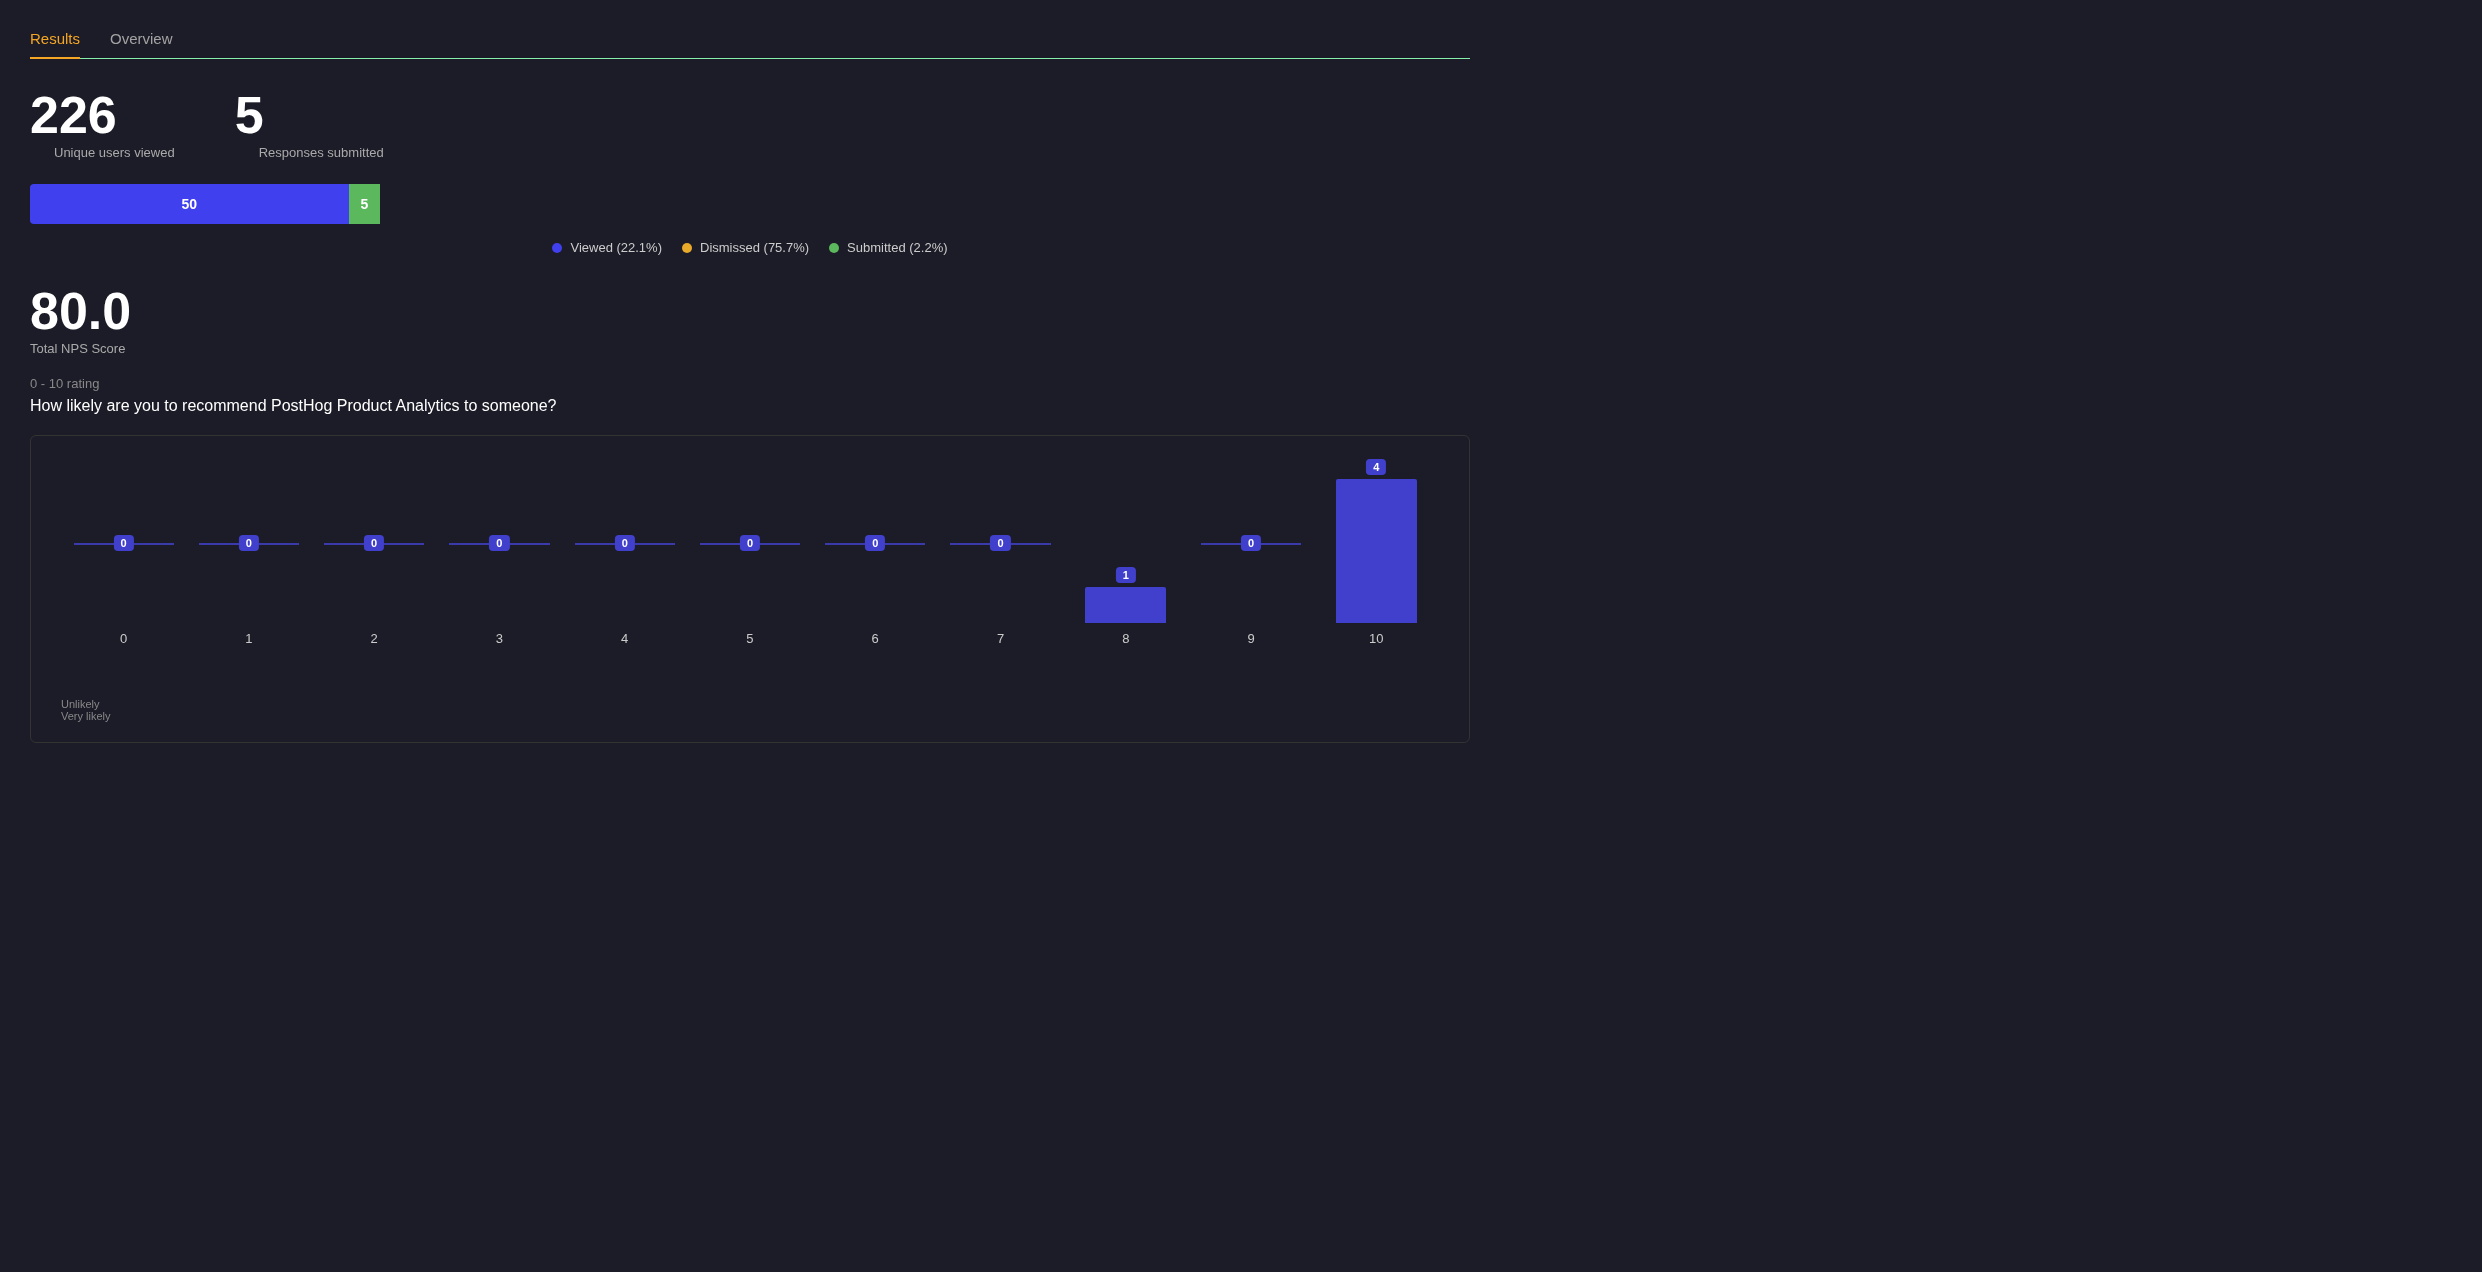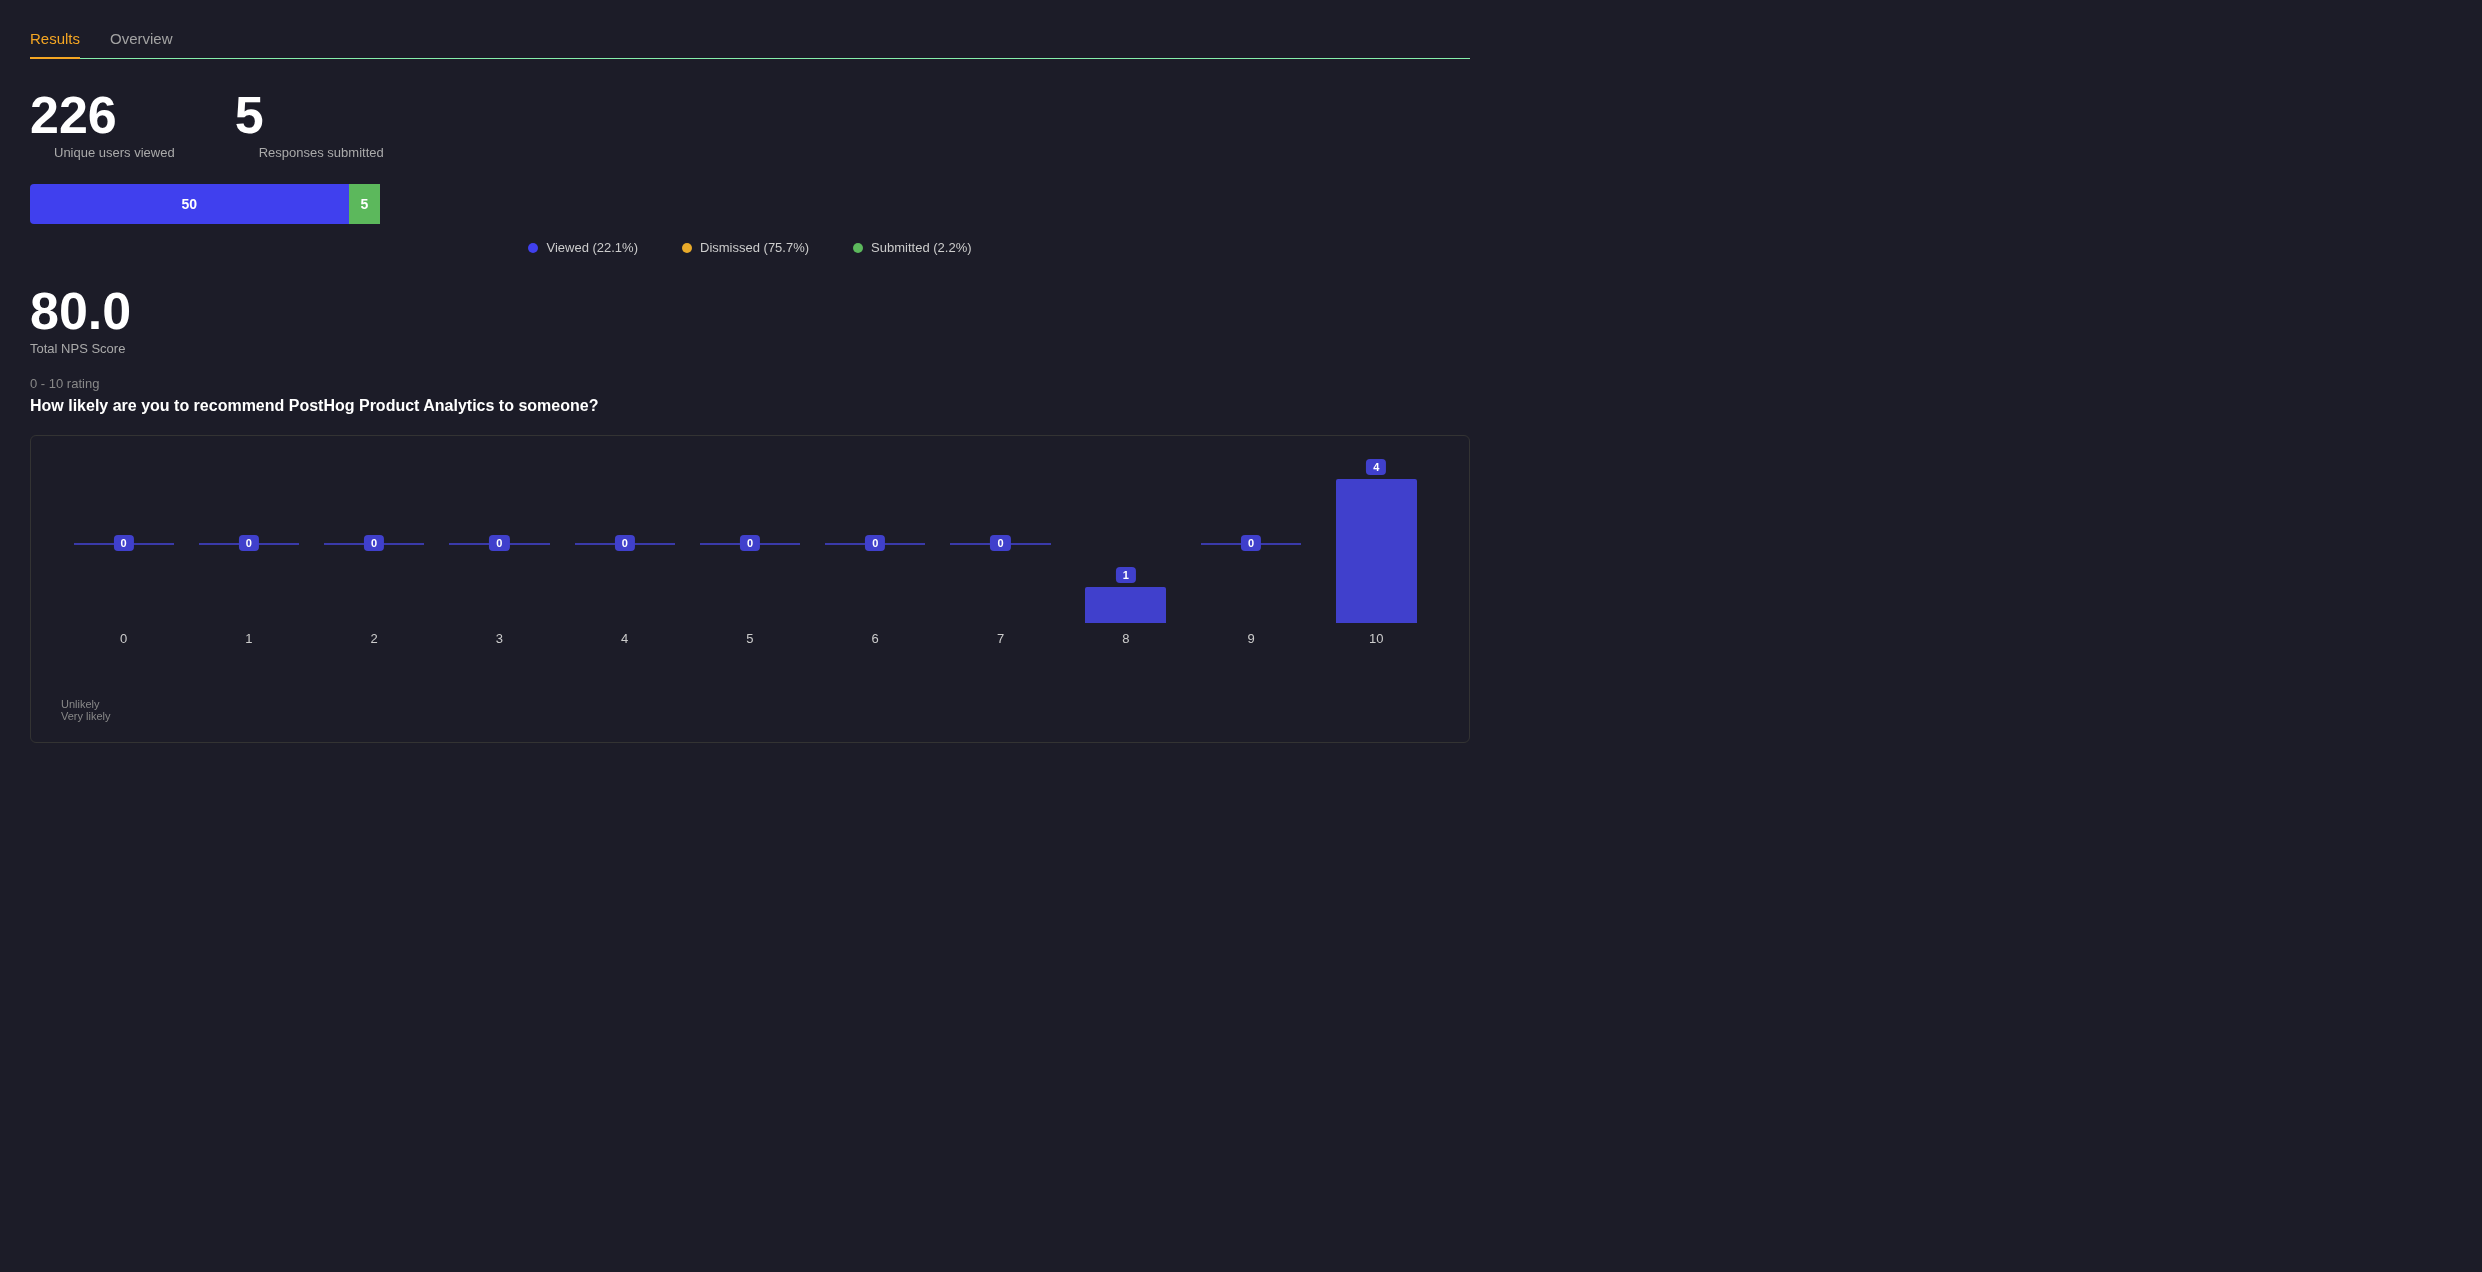--- a/index.html
+++ b/index.html
@@ -78,21 +78,21 @@
       justify-content: center;
       font-size: 14px;
       font-weight: 700;
       color: white;
     }
 
     
     .legend {
       display: flex;
       justify-content: center;
-      gap: 44px;
+      gap: 20px;
       margin-bottom: 30px;
     }
 
     .legend-item {
       display: flex;
       align-items: center;
       gap: 8px;
       font-size: 13px;
       color: #ccc;
     }
@@ -119,21 +119,21 @@
     }
 
     .rating-label {
       font-size: 13px;
       color: #888;
       margin-bottom: 6px;
     }
 
     .question-label {
       font-size: 16px;
-      font-weight: 700;
+      font-weight: 400;
       color: #ffffff;
       margin-bottom: 20px;
     }
 
     
     .chart-area {
       border: 1px solid #333;
       border-radius: 6px;
       padding: 30px 30px 20px;
       position: relative;

